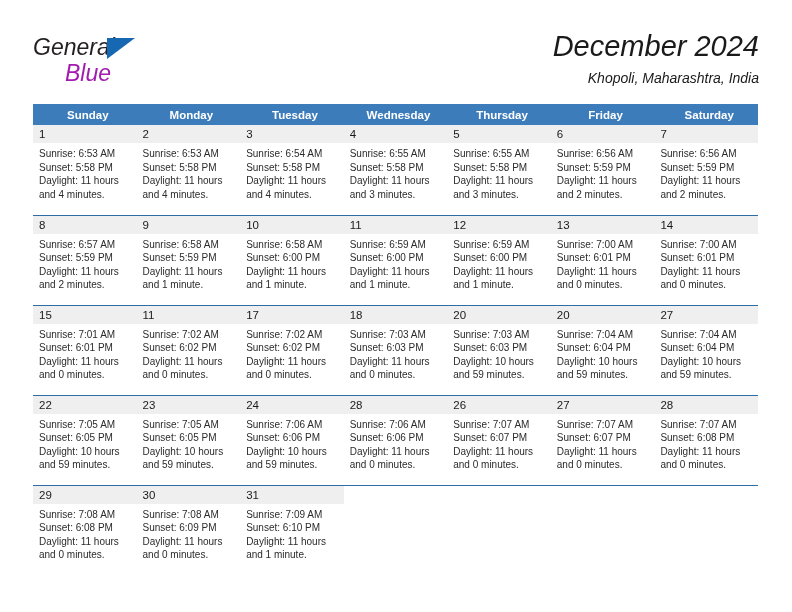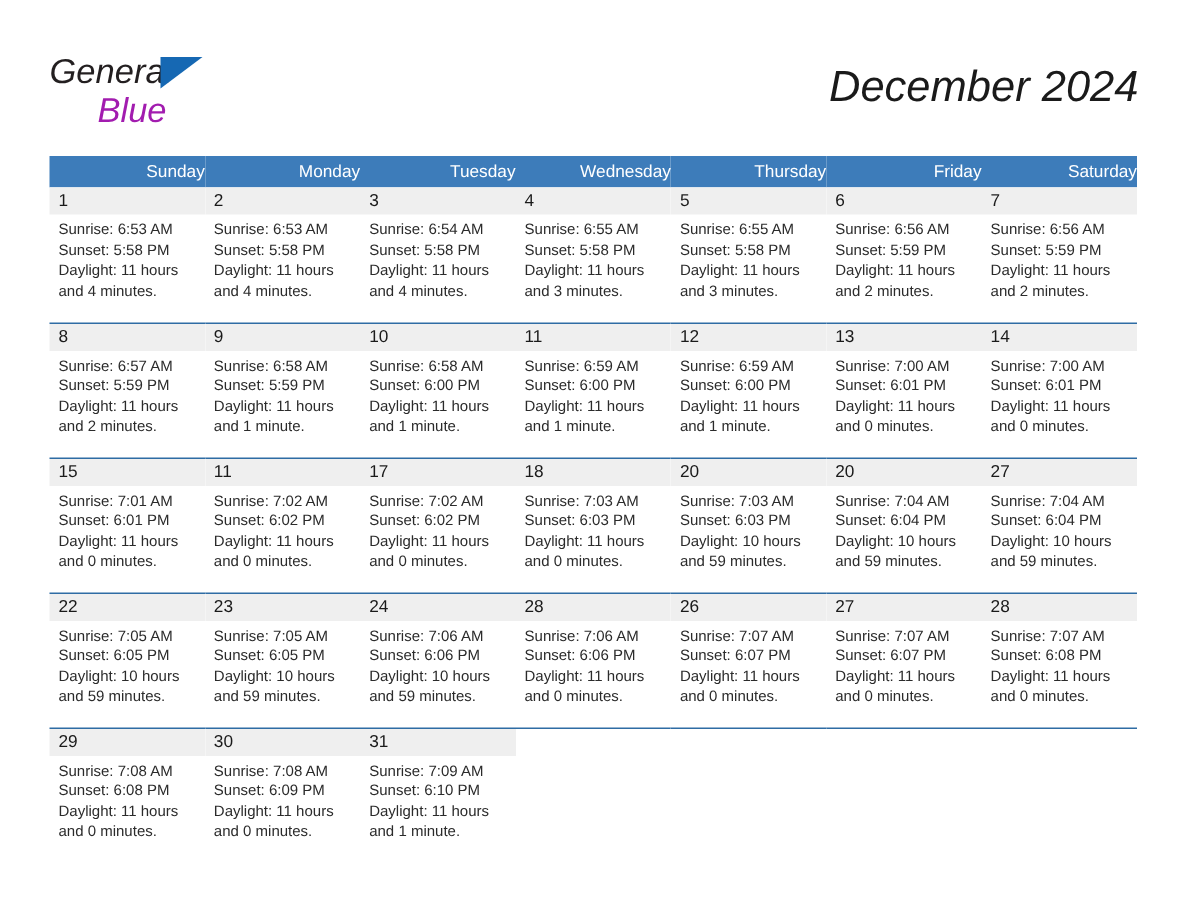--- a/index.html
+++ b/index.html
@@ -53,21 +53,21 @@
   .logo-row2 {
     display: block;
     font-size: 23px;
     color: #a21caf;
     margin-left: 32px;
     margin-top: 1px;
     height: 25px;
   }
   .title-block {
     position: absolute;
-    right: 0px; top: 12px;
+    right: 0px; top: 0px;
     text-align: right;
   }
   .cal-title {
     font-size: 29px;
     color: #1a1a1a;
     line-height: 36px;
     white-space: nowrap;
   }
   .cal-subtitle {
     font-size: 14px;
@@ -85,22 +85,22 @@
   }
   table.cal {
     width: 725px;
     border-collapse: collapse;
     table-layout: fixed;
   }
   table.cal th {
     background: #3d7cba;
     color: #ffffff;
     font-size: 11.5px;
-    font-weight: normal;
-    text-align: right;
+    font-weight: bold;
+    text-align: center;
     padding: 4px 0 4px 6px;
     height: 21px;
     border: none;
   }
   td.daycell {
     vertical-align: top;
     padding: 0;
     height: 90px;
     border-top: 1.2px solid #2e6ca4;
     background: #ffffff;
@@ -134,20 +134,21 @@
     <div class="logo">
       <span class="logo-row1">
         <span class="logo-general">General</span>
         <span class="logo-tri"></span>
       </span>
       <span class="logo-row2">Blue</span>
     </div>
 
     <div class="title-block">
       <div class="cal-title">December 2024</div>
+      <div class="cal-subtitle">Khopoli, Maharashtra, India</div>
     </div>
 
   </div>
 
   <div class="calendar">
     <table class="cal">
       <thead>
         <tr id="hdr-row">
             <th>Sunday</th>
             <th>Monday</th>

